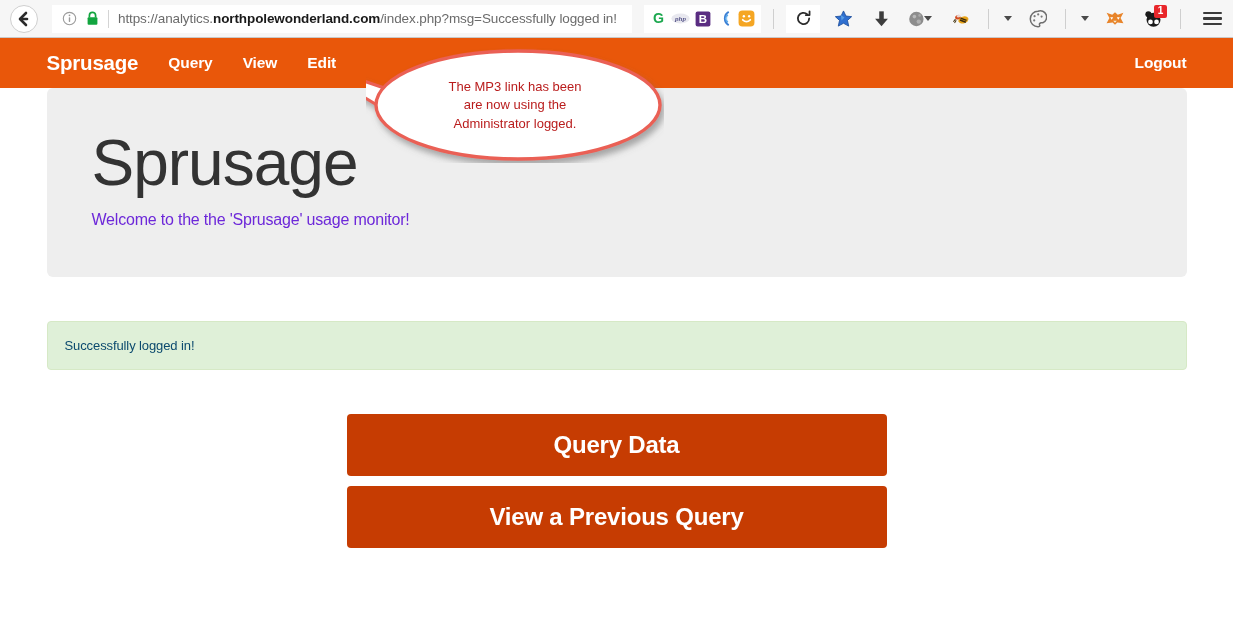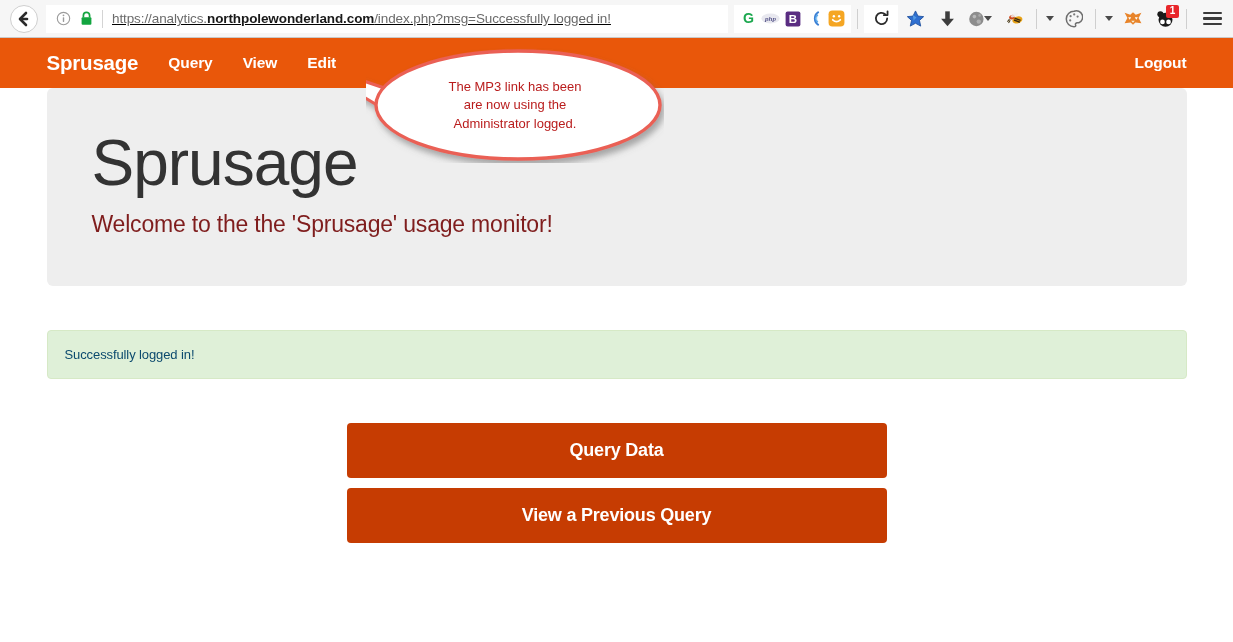--- a/index.html
+++ b/index.html
@@ -15,22 +15,21 @@
   
   .browser-bar {
     position: relative;
     height: 38px;
     width: 1233px;
     background: #f6f6f6;
     border-bottom: 1px solid #c9c9c9;
     display: flex;
     align-items: center;
     padding: 0 6px;
-    gap: 2px;
-    text-decoration: underline;
+    gap: 8px;
   }
 
   .back-btn {
     width: 28px; height: 28px;
     border-radius: 50%;
     background: #ffffff;
     border: 1px solid #cfcfcf;
     display: flex; align-items: center; justify-content: center;
     flex: 0 0 auto;
     margin-left: 4px;
@@ -200,23 +199,23 @@
     margin-top: 0;
   }
   .jumbo-title {
     font-size: 64px;
     font-weight: normal;
     color: #333333;
     line-height: 1.05;
     letter-spacing: -1px;
   }
   .jumbo-sub {
-    font-size: 23px;
+    font-size: 16px;
     font-weight: normal;
-    color: #7f1d1d;
+    color: #6d28d9;
     margin-top: 14px;
     letter-spacing: -0.2px;
   }
 
   .alert-success {
     margin-top: 44px;
     background: #dff0d8;
     border: 1px solid #d6e9c6;
     border-radius: 4px;
     color: #0c4a6e;
@@ -240,21 +239,21 @@
     width: 540px;
     margin: 21px auto 0;
   }
   .btn-primary {
     display: block;
     width: 100%;
     background: #c63c02;
     border: none;
     border-radius: 4px;
     color: #ffffff;
-    font-size: 18px;
+    font-size: 24px;
     font-weight: bold;
     font-family: "Liberation Sans", sans-serif;
     padding: 17px 10px;
     margin-bottom: 10px;
     letter-spacing: -0.2px;
     text-align: center;
     cursor: pointer;
   }
 
   

